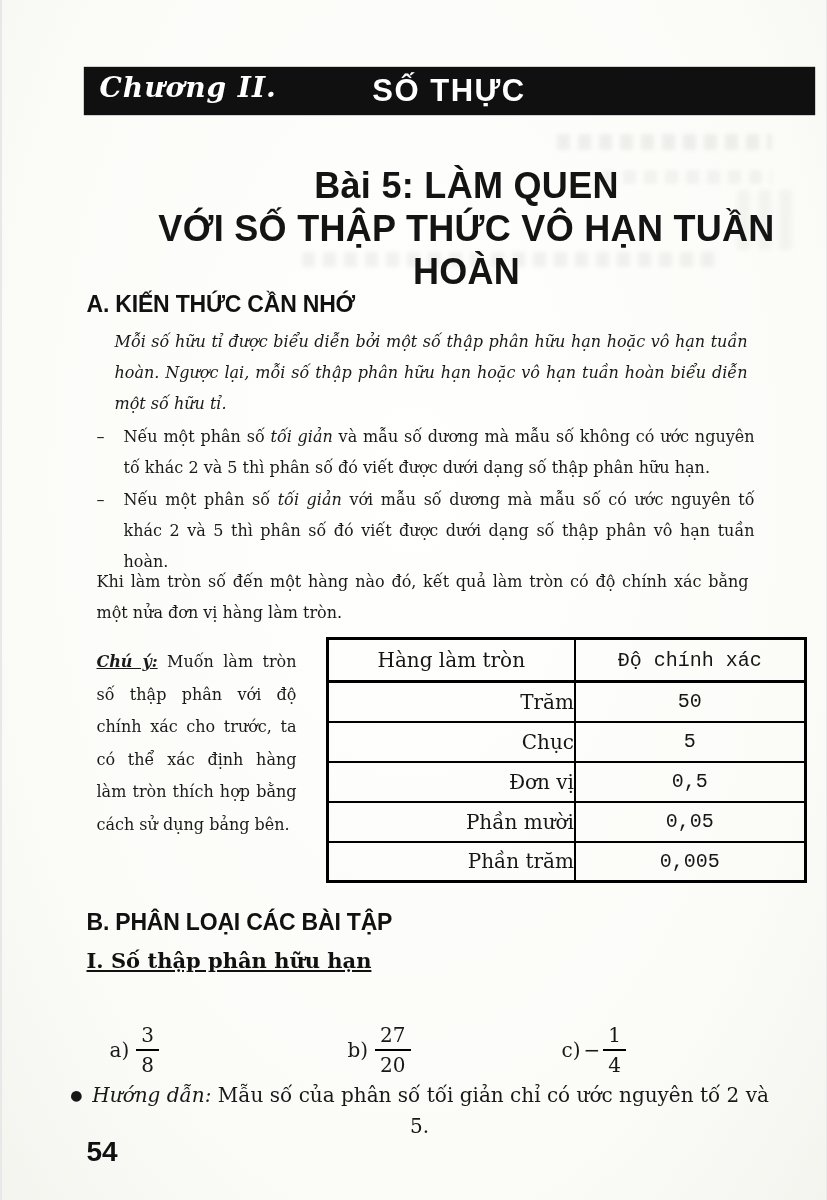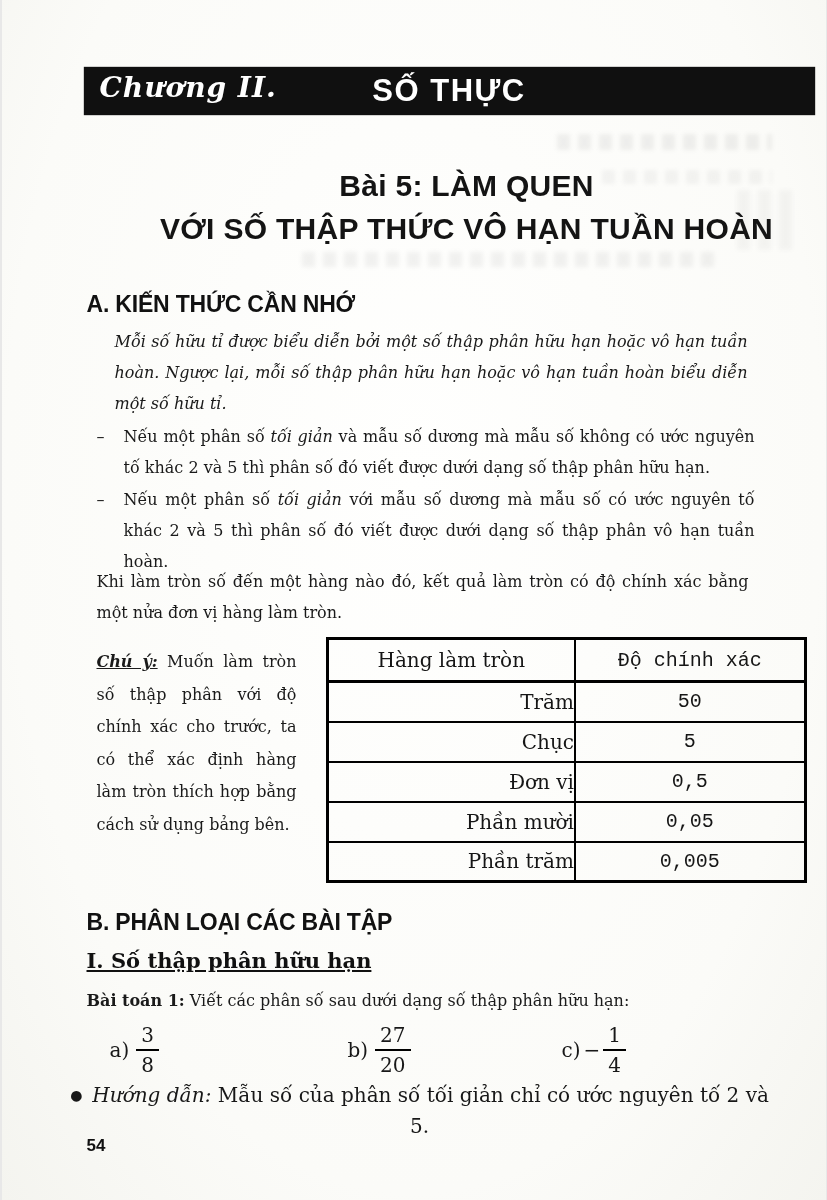--- a/index.html
+++ b/index.html
@@ -35,21 +35,21 @@
     color:#fff;
     font-family:"Liberation Sans", sans-serif;
     font-weight:bold; font-size:31px; letter-spacing:1.5px;
   }
 
   
   .lesson-title {
     position:absolute; left:155px; top:164px; width:620px;
     text-align:center;
     font-family:"Liberation Sans", sans-serif;
-    font-weight:bold; font-size:30px; line-height:43px;
+    font-weight:bold; font-size:36px; line-height:43px;
     color:#141414; letter-spacing:0.3px;
   }
 
   
   .ghost {
     position:absolute;
     filter:blur(2px);
     opacity:0.10;
     background:repeating-linear-gradient(90deg,#777 0 13px, transparent 13px 21px);
   }
@@ -119,21 +119,21 @@
   .frac .den { display:block; padding-top:1px; }
 
   
   .hint-line { position:absolute; left:68px; top:1080px; width:700px; font-size:20px; line-height:31px;text-align:center; }
   .hint-bullet { font-size:14px; vertical-align:2px; margin-right:10px; }
   .hint-label { font-style:italic; }
 
   .page-number {
     position:absolute; left:85px; top:1136px;
     font-family:"Liberation Sans", sans-serif;
-    font-weight:bold; font-size:17px; color:#111;
+    font-weight:bold; font-size:28px; color:#111;
   }
 </style>
 </head>
 <body>
 
 <div class="page">
 
   <div class="chapter-bar">
     <span class="chapter-name">Chương II.</span>
     <span class="chapter-title">SỐ THỰC</span>
@@ -195,23 +195,20 @@
         <td class="c-hang">Phần trăm</td>
         <td class="c-do">0,005</td>
       </tr>
     </tbody>
   </table>
 
   <div class="sec-heading" style="top:909px;">B. PHÂN LOẠI CÁC BÀI TẬP</div>
 
   <div class="sub-heading" style="top:948px;">I. Số thập phân hữu hạn</div>
 
-  <p class="problem-line body-text" style="top:985px;">
-    <span class="b">Bài toán 1:</span><span> Viết các phân số sau dưới dạng số thập phân hữu hạn:</span>
-  </p>
 
   <div class="frac-row">
     <div class="frac-item" style="left:108px; top:6px;">
       <span class="frac-label">a)</span>
       <span class="frac">
         <span class="num">3</span>
         <span class="den">8</span>
       </span>
     </div>
     <div class="frac-item" style="left:346px; top:6px;">

